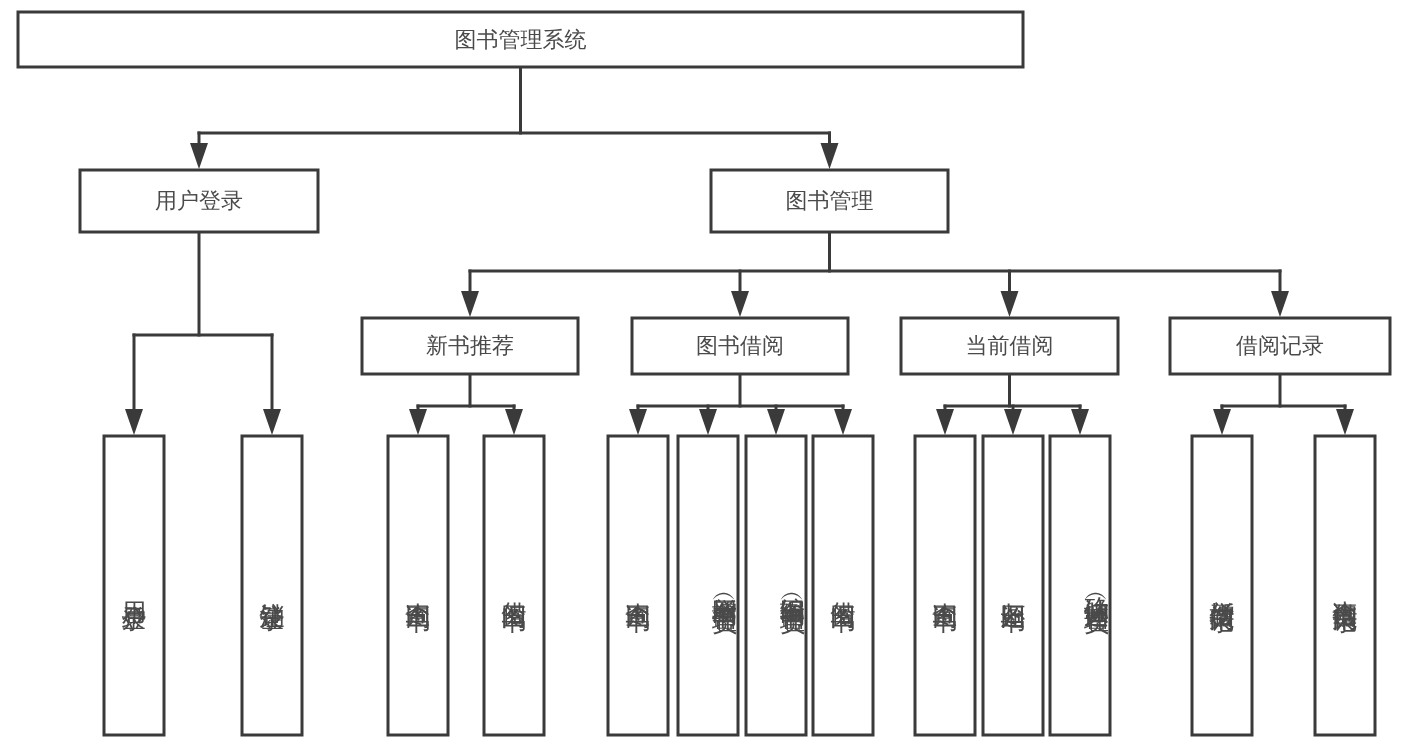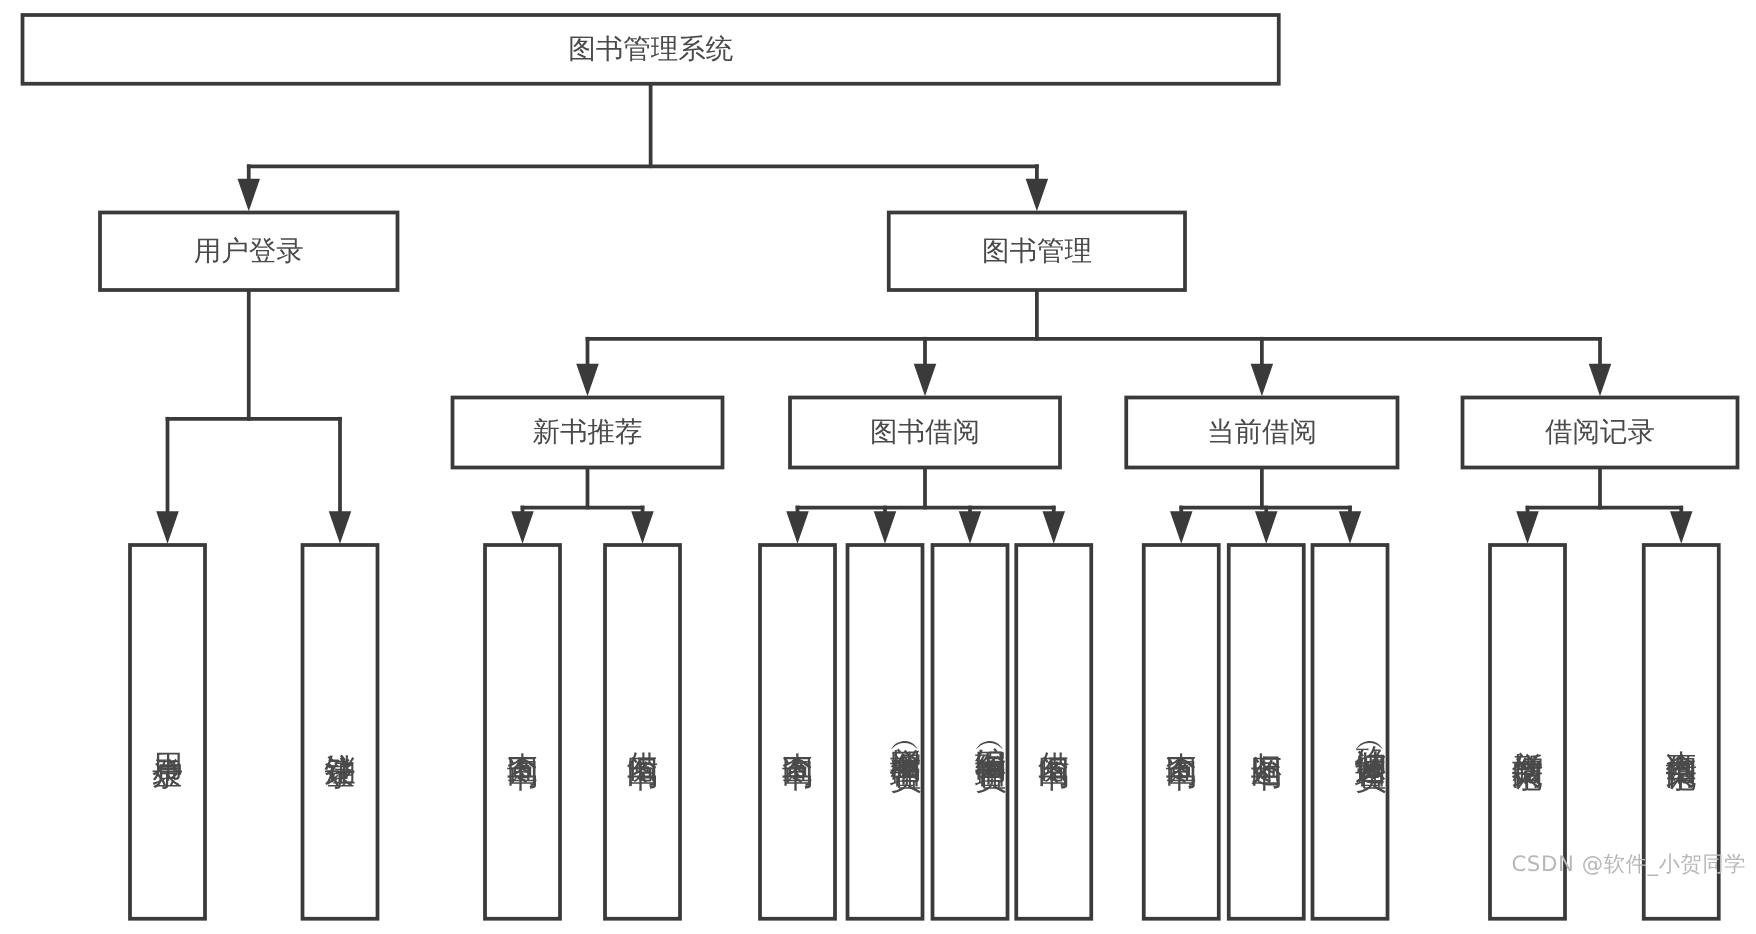--- a/index.html
+++ b/index.html
@@ -176,14 +176,13 @@
       <div class="leaf-label-wrap" style="left: 678px; top: 442px; width: 60px; height: 287px;">新增图书（管理员）</div>
       <div class="leaf-label-wrap" style="left: 746px; top: 442px; width: 60px; height: 287px;">编辑图书（管理员）</div>
       <div class="leaf-label-wrap" style="left: 813px; top: 442px; width: 60px; height: 287px; align-items: center;">借阅图书</div>
       <div class="leaf-label-wrap" style="left: 915px; top: 442px; width: 60px; height: 287px; align-items: center;">查询图书</div>
       <div class="leaf-label-wrap" style="left: 983px; top: 442px; width: 60px; height: 287px; align-items: center;">归还图书</div>
       <div class="leaf-label-wrap" style="left: 1050px; top: 442px; width: 60px; height: 287px;">确认归还（管理员）</div>
       <div class="leaf-label-wrap" style="left: 1192px; top: 442px; width: 60px; height: 287px; align-items: center;">新增借阅记录</div>
       <div class="leaf-label-wrap" style="left: 1315px; top: 442px; width: 60px; height: 287px; align-items: center;">查询借阅记录</div>
     </div>
 
-  <div id="watermark">CSDN @软件_小贺同学</div>
 </div>
 
 </body></html>

